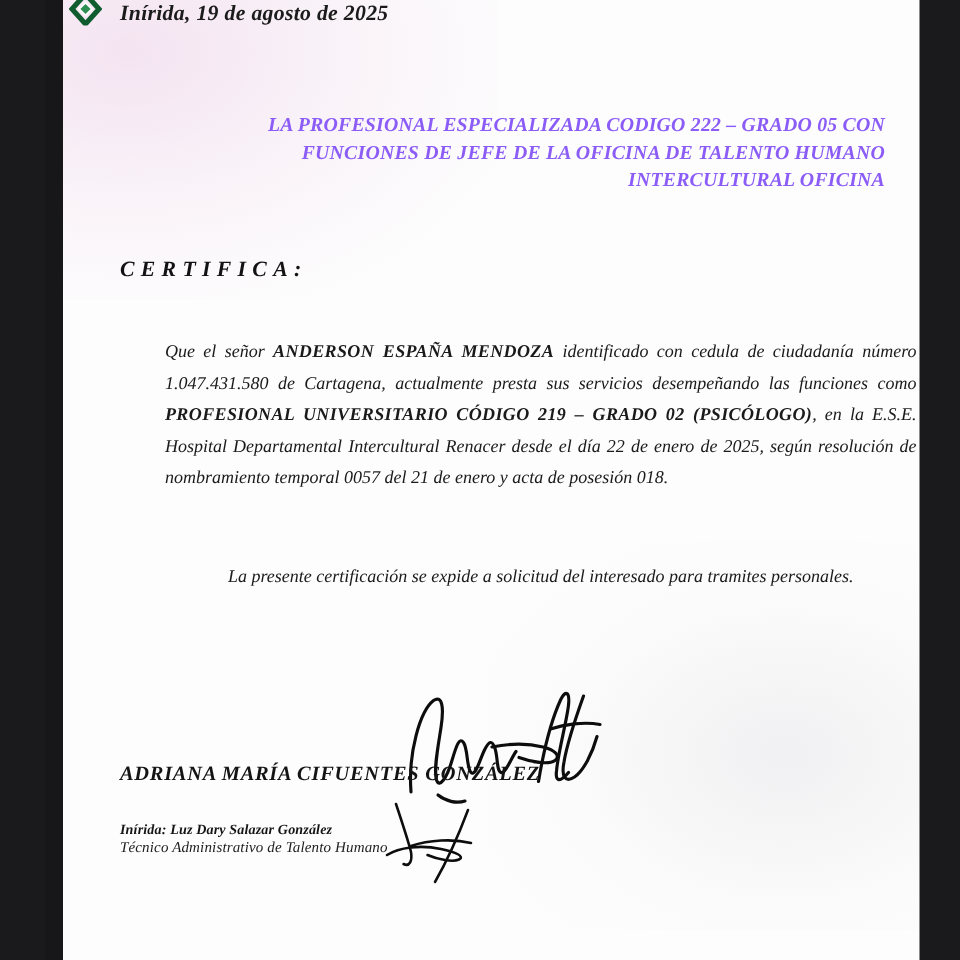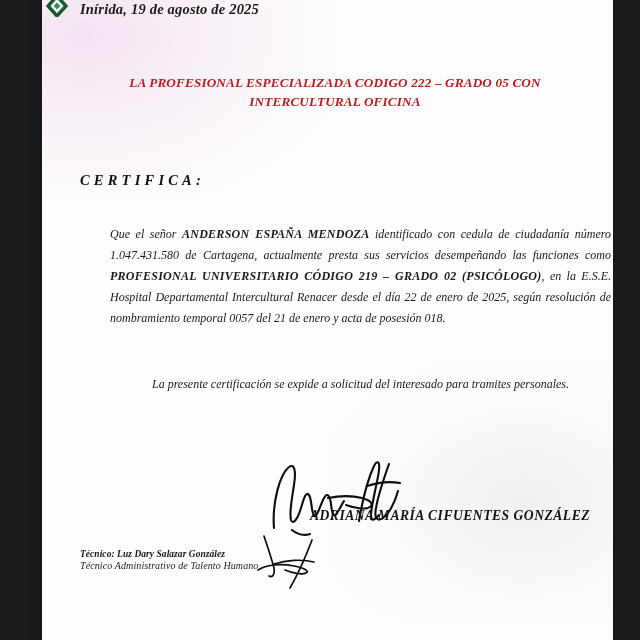--- a/index.html
+++ b/index.html
@@ -96,26 +96,26 @@
     color: #1b1b1b;
     letter-spacing: 0.2px;
   }
 
   
   #title-block {
     position: absolute;
     left: 38px;
     top: 74px;
     width: 510px;
-    text-align: center;
+    text-align: right;
     font-style: italic;
     font-weight: bold;
     font-size: 13.2px;
     line-height: 18.5px;
-    color: #b91c1c;
+    color: #8b5cf6;
     letter-spacing: 0.15px;
   }
   #title-block .tl { display: block; white-space: nowrap; }
 
   
   #certifica {
     position: absolute;
     left: 38px;
     top: 172px;
     width: 510px;
@@ -151,21 +151,21 @@
     left: 38px;
     top: 460px;
     width: 510px;
     height: 80px;
   }
   #sig-name {
     position: absolute;
     left: 0;
     top: 48px;
     width: 510px;
-    text-align: right;
+    text-align: left;
     font-style: italic;
     font-weight: bold;
     font-size: 13.6px;
     letter-spacing: 0.5px;
     color: #141414;
   }
   #sig-stroke {
     position: absolute;
     left: 178px;
     top: -2px;
@@ -221,20 +221,21 @@
         <polygon points="11,1 20,11 11,21 2,11" fill="none" stroke="#0f5c2e" stroke-width="3.4"></polygon>
         <polygon points="11,6 16,11 11,16 6,11" fill="#ffffff"></polygon>
         <polygon points="11,7.6 14.4,11 11,14.4 7.6,11" fill="#2d8f52"></polygon>
         <path d="M3.5 2.5 L8 0.5" stroke="#123f22" stroke-width="2" fill="none"></path>
       </svg>
 
       <div id="date-line">Inírida, 19 de agosto de 2025</div>
 
       <div id="title-block">
         <span class="tl">LA PROFESIONAL ESPECIALIZADA CODIGO 222 – GRADO 05 CON</span>
+        <span class="tl">FUNCIONES DE JEFE DE LA OFICINA DE TALENTO HUMANO</span>
         <span class="tl">INTERCULTURAL OFICINA</span>
       </div>
 
       <div id="certifica">CERTIFICA:</div>
 
       <div class="body-par" id="par-main">
         <span>Que el señor </span><b>ANDERSON ESPAÑA MENDOZA</b><span> identificado con cedula de ciudadanía número </span><span>1.047.431.580</span><span> de Cartagena, actualmente presta sus servicios desempeñando las funciones como </span><b>PROFESIONAL UNIVERSITARIO CÓDIGO 219 – GRADO 02 (PSICÓLOGO)</b><span>, en la E.S.E. Hospital Departamental Intercultural Renacer desde el día 22 de enero de 2025, según resolución de nombramiento temporal 0057 del 21 de enero y acta de posesión 018.</span>
       </div>
 
       <div class="body-par" id="par-close">La presente certificación se expide a solicitud del interesado para tramites personales.</div>
@@ -259,19 +260,19 @@
 
       <div id="footer-block">
         <svg id="footer-stroke" viewBox="0 0 130 56">
           <g fill="none" stroke="#0d0d0d" stroke-width="1.7" stroke-linecap="round" stroke-linejoin="round">
             <path d="M24 2 C28 14, 32 26, 34 34 C35 40, 33 44, 29 42"></path>
             <path d="M18 36 C26 31, 40 29, 54 32 C64 34, 70 37, 66 39 C62 41, 52 39, 45 36"></path>
             <path d="M72 6 C66 22, 58 40, 50 54"></path>
             <path d="M34 30 C46 26, 62 25, 74 28"></path>
           </g>
         </svg>
-        <div id="footer-name">Técnico: Luz Dary Salazar González</div>
+        <div id="footer-name">Inírida: Luz Dary Salazar González</div>
         <div id="footer-role">Técnico Administrativo de Talento Humano</div>
       </div>
 
     </div>
   </div>
 </div>
 
 </body></html>

